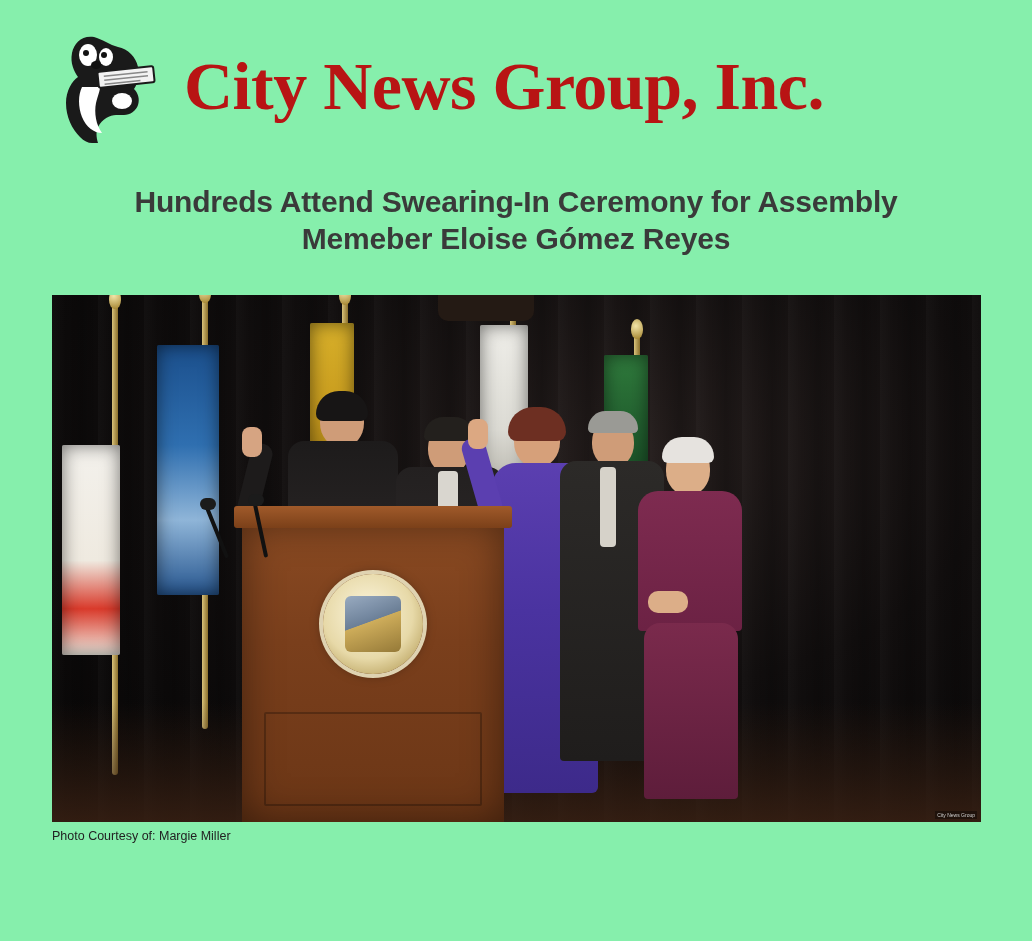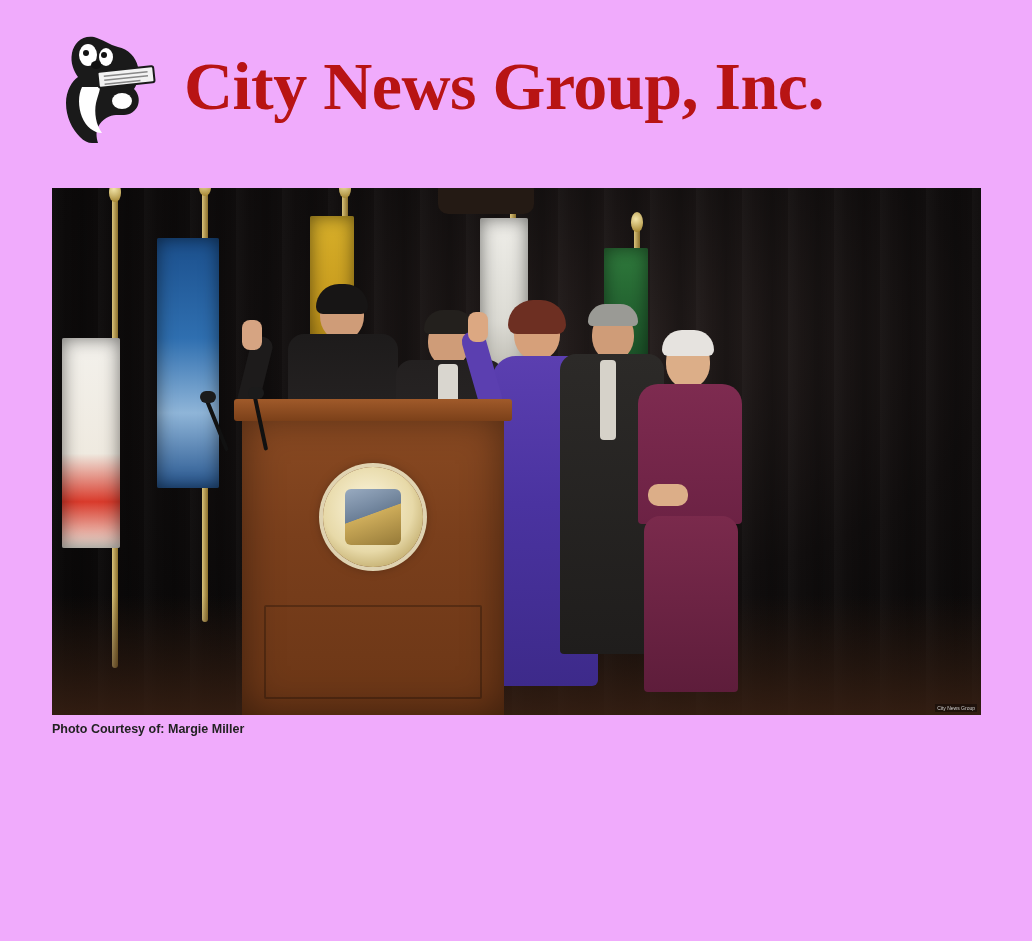--- a/index.html
+++ b/index.html
@@ -11,21 +11,21 @@
     width: 1032px;
     height: 941px;
     font-family: "Liberation Sans", sans-serif;
     color: #222222;
     overflow: hidden;
   }
   .page {
     width: 1032px;
     height: 941px;
     position: relative;
-    background: #f0abfc;
+    background: #86efac;
   }
 
   
   .masthead {
     display: flex;
     align-items: center;
     padding: 22px 0 0 52px;
     height: 150px;
     box-sizing: border-box;
   }
@@ -156,21 +156,21 @@
     color: #cfcfcf;
     background: rgba(0,0,0,.35);
     padding: 1px 2px;
     font-family: "Liberation Sans", sans-serif;
   }
 
   
   .photo-credit {
     margin: 7px 0 8px 52px;
     font-size: 12.5px;
-    font-weight: bold;
+    font-weight: normal;
     color: #222;
   }
   .caption {
     margin: 6px 0 0 52px;
     width: 926px;
     font-size: 15px;
     line-height: 1.55;
     color: #333;
   }
 </style>
@@ -202,20 +202,21 @@
             <line x1="52" y1="53" x2="96" y2="53"></line>
             <line x1="52" y1="57" x2="96" y2="57"></line>
             <line x1="52" y1="61" x2="88" y2="61"></line>
           </g>
         </g>
       </svg>
     </div>
     <div class="masthead-title">City News Group, Inc.</div>
   </div>
 
+  <h1 class="headline">Hundreds Attend Swearing-In Ceremony for Assembly Memeber Eloise Gómez Reyes</h1>
 
   <div class="photo-wrap">
     <div class="stage-bg"></div>
     <div class="curtain"></div>
 
     <div>
       <div class="pole" style="left:60px; top:10px; height:470px;"></div>
       <div class="finial" style="left:57px; top:-6px;"></div>
       <div class="banner" style="left:10px; top:150px; width:58px; height:210px; background:linear-gradient(180deg,#f3f1ec 0%,#efeae0 55%,#d93a2b 78%,#f1ece2 100%);"></div>
     </div>

